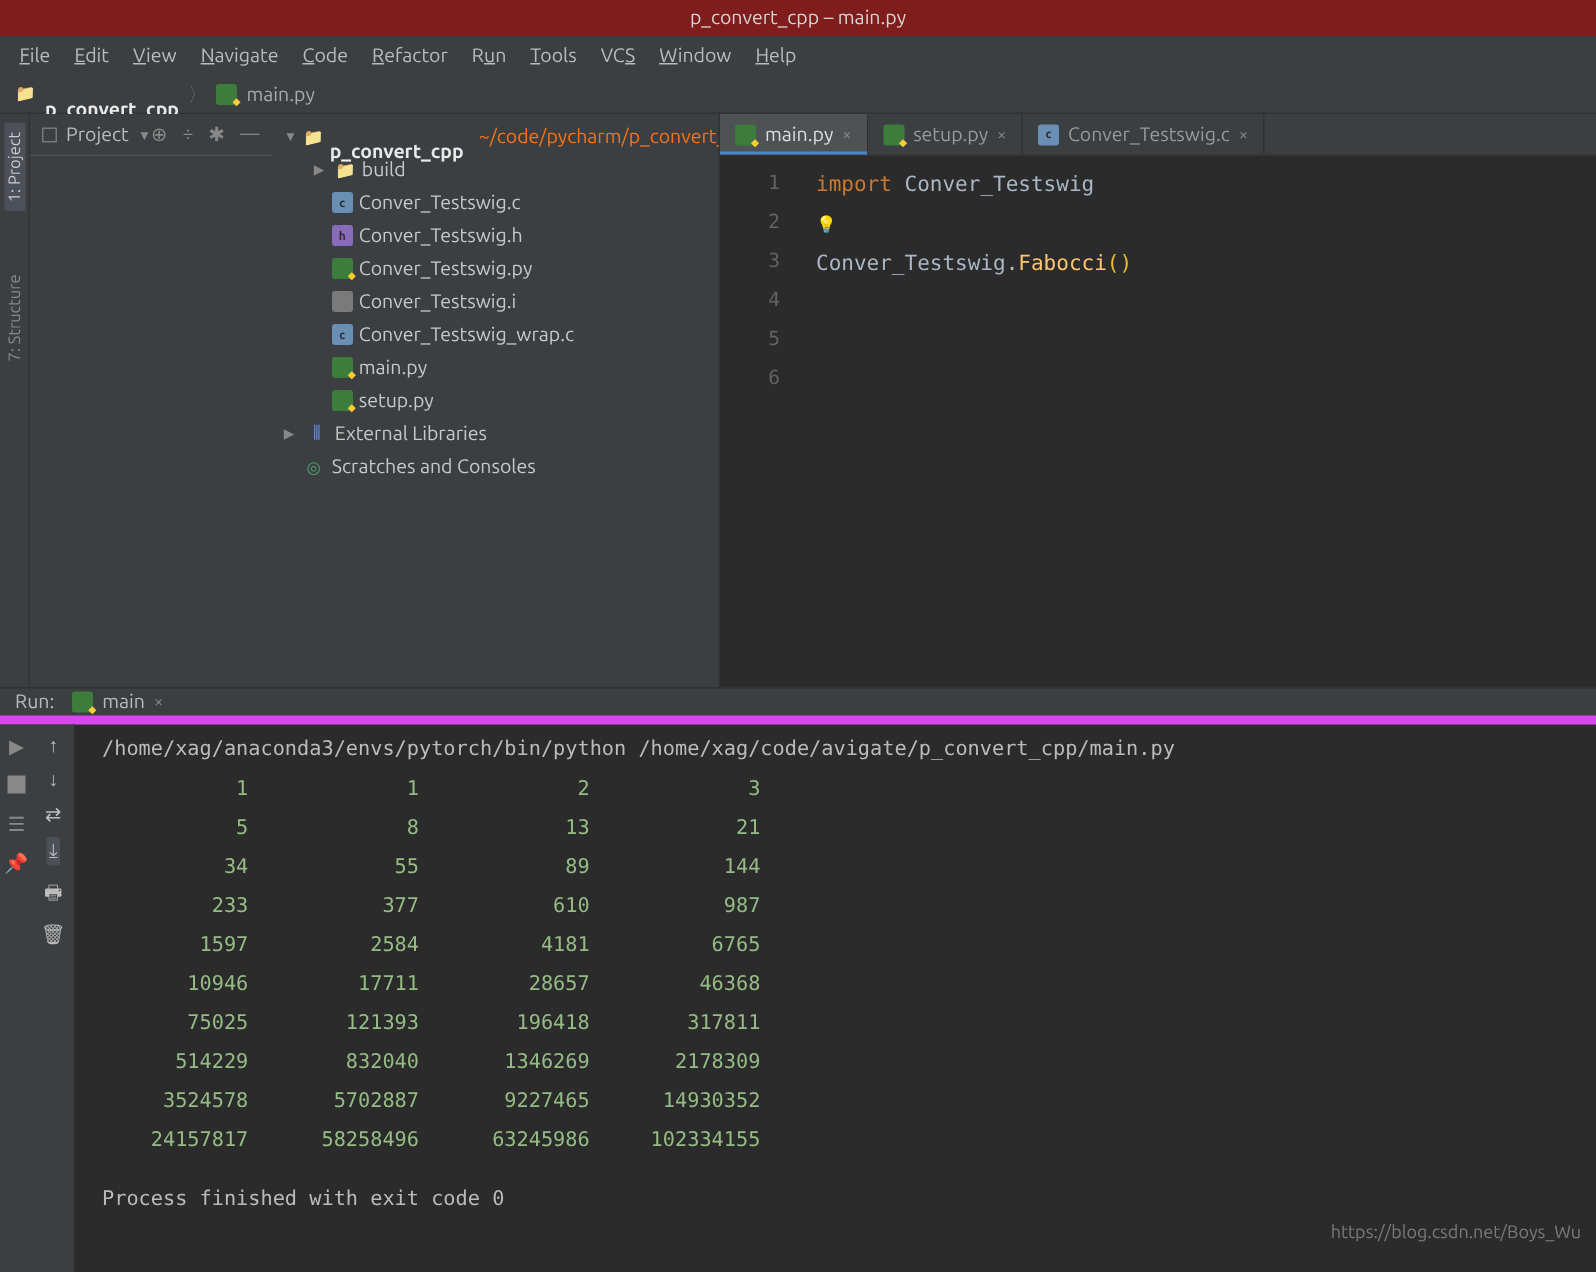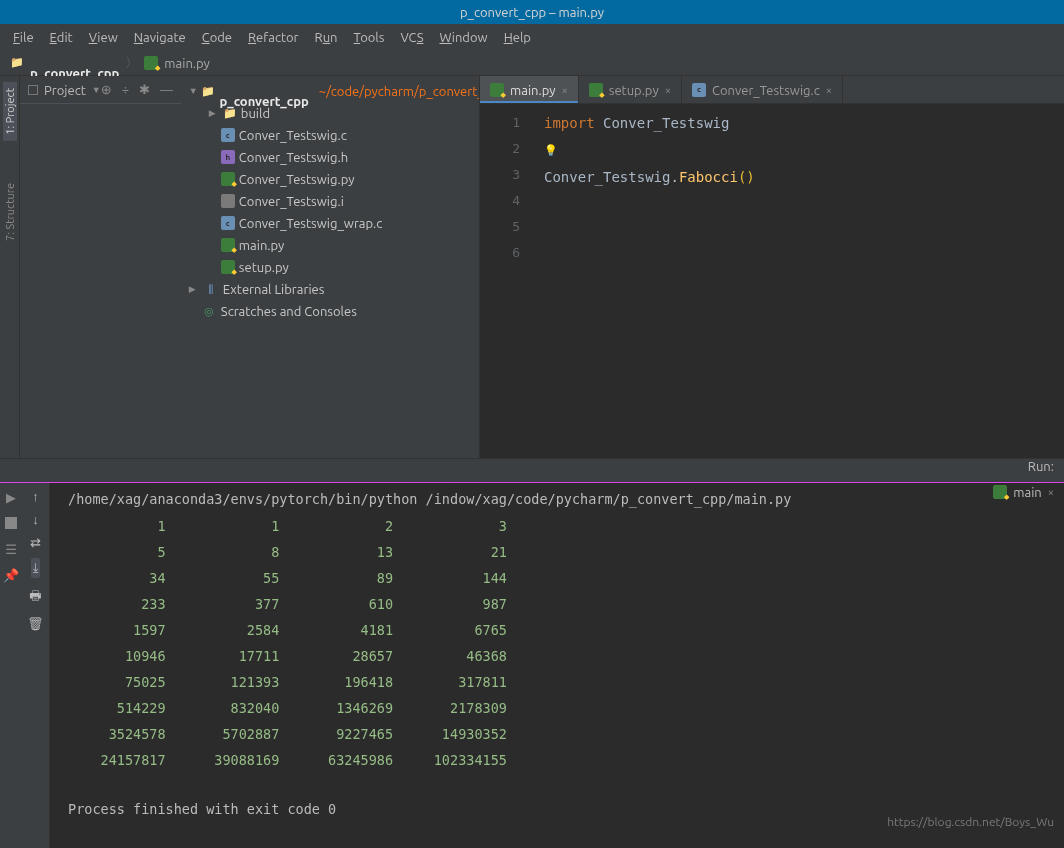--- a/index.html
+++ b/index.html
@@ -7,21 +7,21 @@
       font-family: "Ubuntu", "Segoe UI", sans-serif;
       font-size: 13px;
       background: #3c3f41;
       color: #bbbbbb;
       width: 1064px;
       height: 848px;
       overflow: hidden;
       position: relative;
     }
     .title-bar {
-      background: #0369a1;
+      background: #7f1d1d;
       height: 24px;
       display: flex;
       align-items: center;
       justify-content: center;
       color: #d6d5d3;
       font-size: 13px;
     }
     .menu-bar {
       background: #3c3f41;
       height: 26px;
@@ -105,28 +105,28 @@
     .editor-body { display: flex; flex: 1; background: #2b2b2b; }
     .gutter { width: 50px; text-align: right; padding: 6px 10px 0 0; color: #606366; font-family: "DejaVu Sans Mono", monospace; font-size: 13px; line-height: 26px; user-select: none; }
     .code { padding: 6px 0 0 14px; font-family: "DejaVu Sans Mono", monospace; font-size: 14px; line-height: 26px; white-space: pre; }
     .kw { color: #cc7832; }
     .ident { color: #a9b7c6; }
     .mod { color: #a9b7c6; }
     .func { color: #ffc66d; text-align: right; }
     .paren { color: #e8ba36; }
     .bulb { color: #fdb813; font-size: 11px; }
     .bottom-panel { height: 390px; background: #2b2b2b; border-top: 1px solid #323232; display: flex; flex-direction: column; }
-    .bottom-header { height: 24px; display: flex; align-items: flex-end; padding: 0 10px; gap: 12px; border-bottom: 1px solid #d946ef; background: #3c3f41; flex-direction: column; }
+    .bottom-header { height: 24px; display: flex; align-items: center; padding: 0 10px; gap: 12px; border-bottom: 6px solid #d946ef; background: #3c3f41; }
     .bottom-body { display: flex; flex: 1; }
     .run-toolbar-left { width: 22px; background: #3c3f41; display: flex; flex-direction: column; align-items: center; padding: 6px 0; gap: 10px; }
     .run-toolbar-left .btn { width: 16px; height: 16px; cursor: pointer; color: #888; display: flex; align-items: center; justify-content: center; }
     .run-toolbar-mid { width: 28px; background: #3c3f41; border-right: 1px solid #323232; display: flex; flex-direction: column; align-items: center; padding: 6px 0; gap: 8px; }
     .console { flex: 1; padding: 8px 18px; font-family: "DejaVu Sans Mono", monospace; font-size: 13.5px; color: #95bc85; overflow: auto; }
     .console .cmd { color: #bbbbbb; margin-bottom: 6px; }
-    .console .exit { color: #bbbbbb; margin-top: 28px; }
+    .console .exit { color: #bbbbbb; margin-top: 18px; }
     .num-row { white-space: pre; line-height: 26px; }
     .watermark { position: absolute; right: 10px; bottom: 20px; color: #888; font-size: 12px; opacity: 0.85; }
     .lib-icon { color: #6f9cc9; }
     .c-icon { background: #6a8fb5; width: 14px; height: 14px; border-radius: 2px; display: inline-flex; align-items: center; justify-content: center; font-size: 8px; color: #2b2b2b; font-weight: bold; }
     .h-icon { background: #8a6abb; width: 14px; height: 14px; border-radius: 2px; display: inline-flex; align-items: center; justify-content: center; font-size: 8px; color: #2b2b2b; font-weight: bold; }
     .txt-icon { background: #7a7a7a; width: 14px; height: 14px; border-radius: 2px; }
     .scratch-icon { color: #4a9c6a; }
     .play-green { color: #4caf50; }
     .sq-icon { width: 12px; height: 12px; background: #888; }
     .active-mid { background: #4b5059; padding: 2px; border-radius: 2px; }
@@ -282,31 +282,31 @@
     </div>
     <div class="run-toolbar-mid">
       <span class="btn">↑</span>
       <span class="btn">↓</span>
       <span class="btn">⇄</span>
       <span class="btn active-mid">⤓</span>
       <span class="btn">🖶</span>
       <span class="btn">🗑</span>
     </div>
     <div class="console">
-      <div class="cmd">/home/xag/anaconda3/envs/pytorch/bin/python /indow/xag/code/pycharm/p_convert_cpp/main.py</div>
+      <div class="cmd">/home/xag/anaconda3/envs/pytorch/bin/python /home/xag/code/avigate/p_convert_cpp/main.py</div>
       <div id="num-rows">
           <div class="num-row">           1             1             2             3</div>
           <div class="num-row">           5             8            13            21</div>
           <div class="num-row">          34            55            89           144</div>
           <div class="num-row">         233           377           610           987</div>
           <div class="num-row">        1597          2584          4181          6765</div>
           <div class="num-row">       10946         17711         28657         46368</div>
           <div class="num-row">       75025        121393        196418        317811</div>
           <div class="num-row">      514229        832040       1346269       2178309</div>
           <div class="num-row">     3524578       5702887       9227465      14930352</div>
-          <div class="num-row">    24157817      39088169      63245986     102334155</div>
+          <div class="num-row">    24157817      58258496      63245986     102334155</div>
         </div>
       <div class="exit">Process finished with exit code 0</div>
     </div>
   </div>
 </div>
 
 <div class="watermark">https://blog.csdn.net/Boys_Wu</div>
 
 </body></html>

